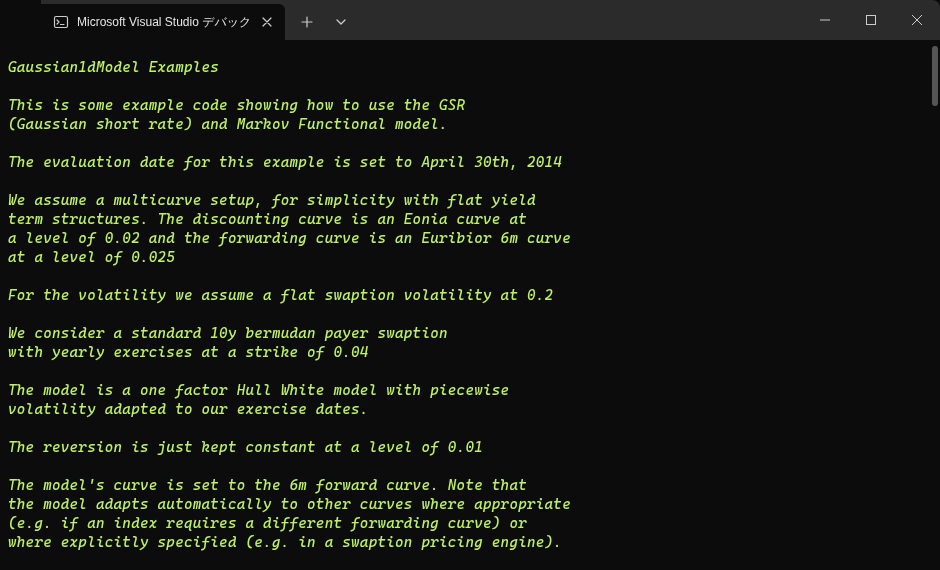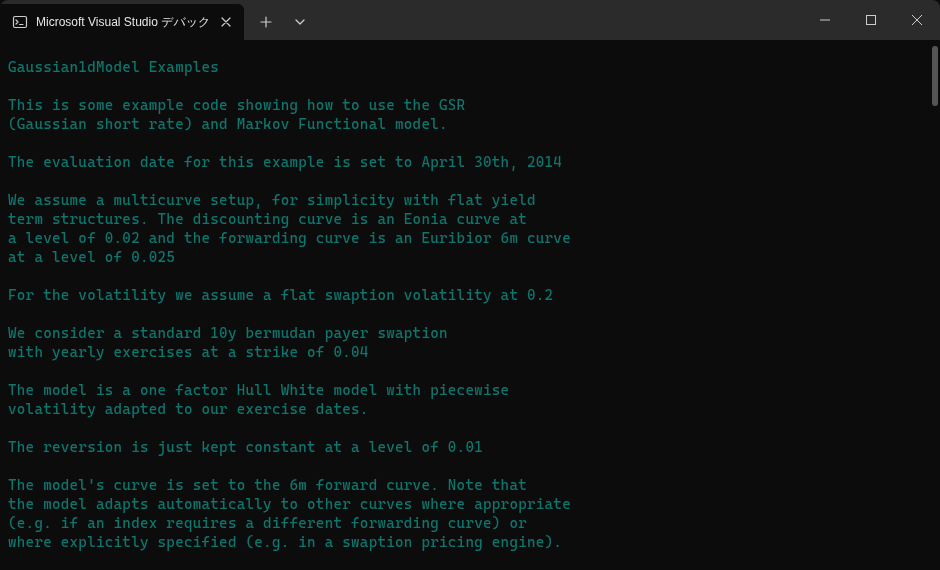--- a/index.html
+++ b/index.html
@@ -14,20 +14,21 @@
       font-family: "Segoe UI", Arial, sans-serif;
       overflow: hidden;
       border-radius: 8px;
     }
     .titlebar {
       height: 40px;
       background: #2b2b2b;
       display: flex;
       align-items: stretch;
       user-select: none;
+      margin-left: 41px;
     }
     .tab {
       display: flex;
       align-items: center;
       background: #0c0c0c;
       padding: 0 10px 0 12px;
       gap: 8px;
       min-width: 210px;
       max-width: 245px;
       border-top-right-radius: 6px;
@@ -96,23 +97,24 @@
     .terminal-content {
       position: relative;
       height: calc(100% - 40px);
       padding: 18px 8px 0 8px;
       overflow: hidden;
     }
     .terminal-text {
       font-family: "Consolas", "Cascadia Mono", monospace;
       font-size: 14.5px;
       line-height: 19px;
-      color: #0f766e;
+      color: #bef264;
       white-space: pre;
       letter-spacing: 0.3px;
+      font-style: italic;
     }
     .scrollbar {
       position: absolute;
       right: 2px;
       top: 6px;
       width: 6px;
       height: 60px;
       background: #555555;
       border-radius: 3px;
     }

